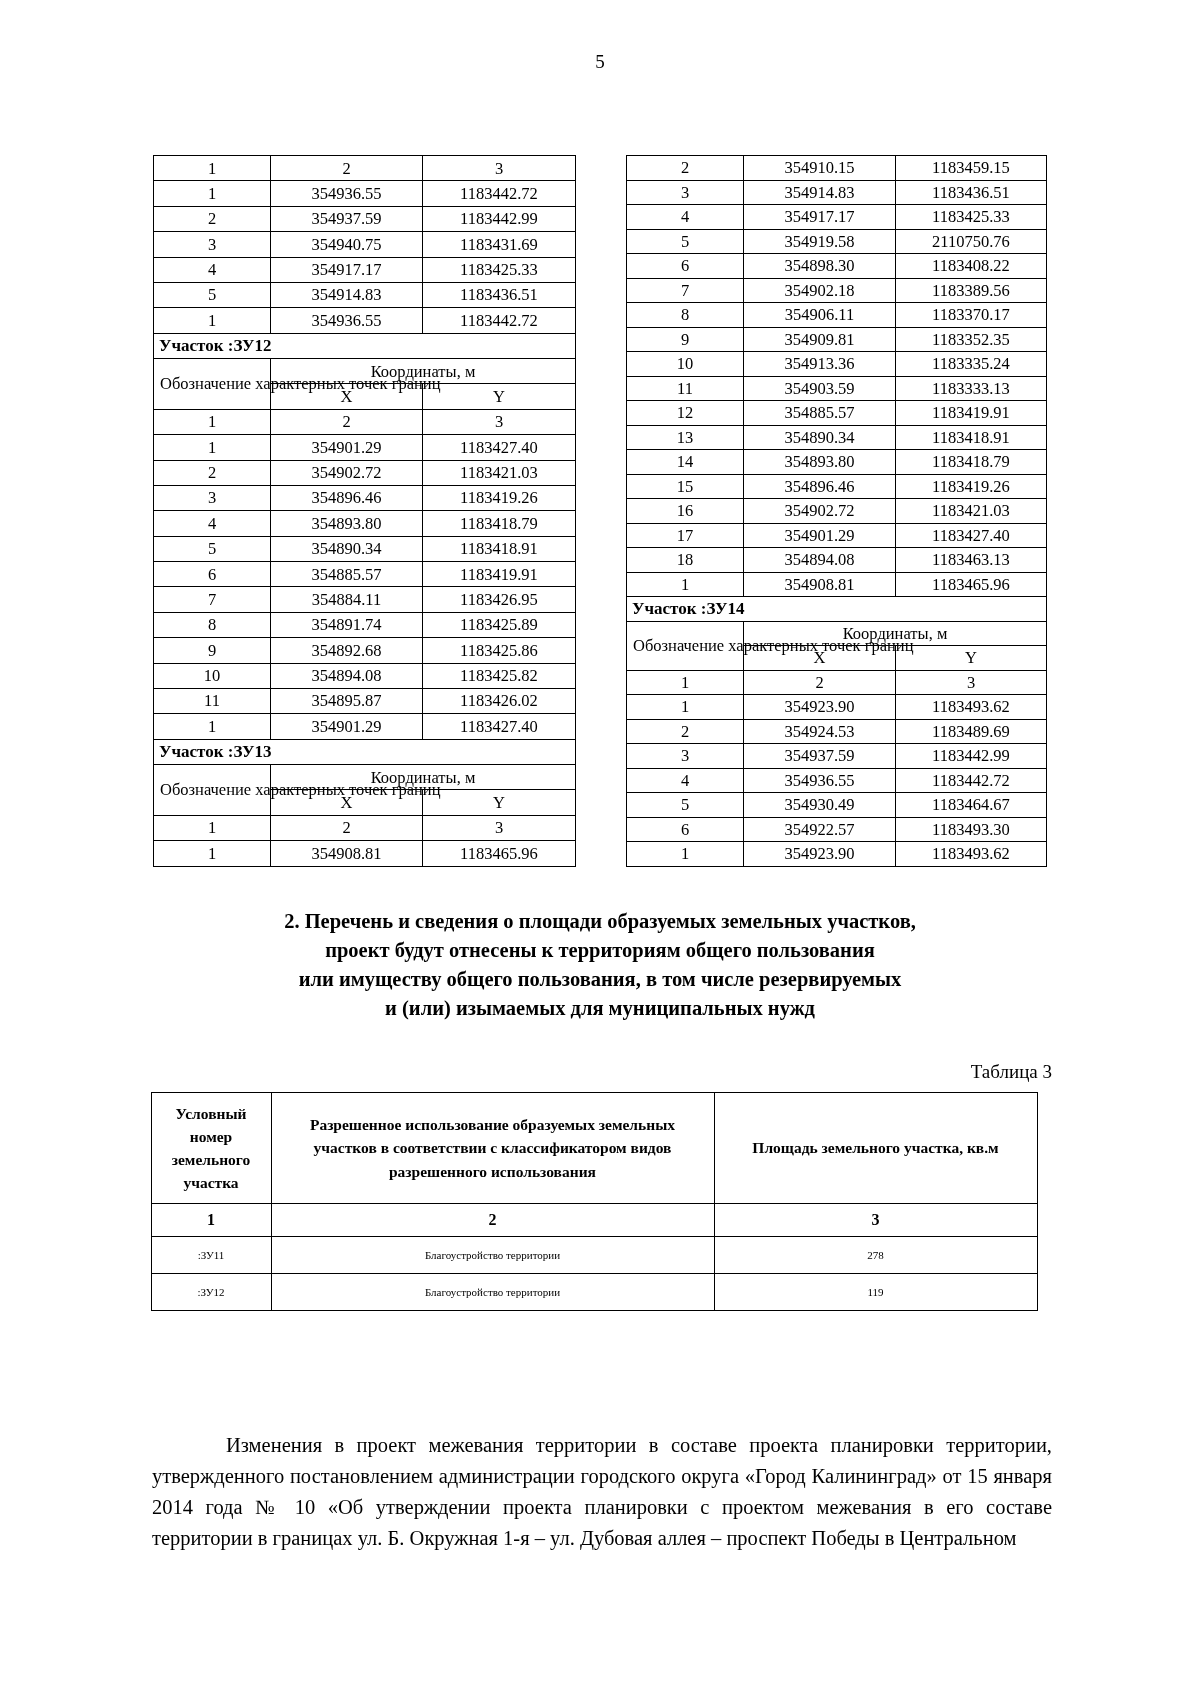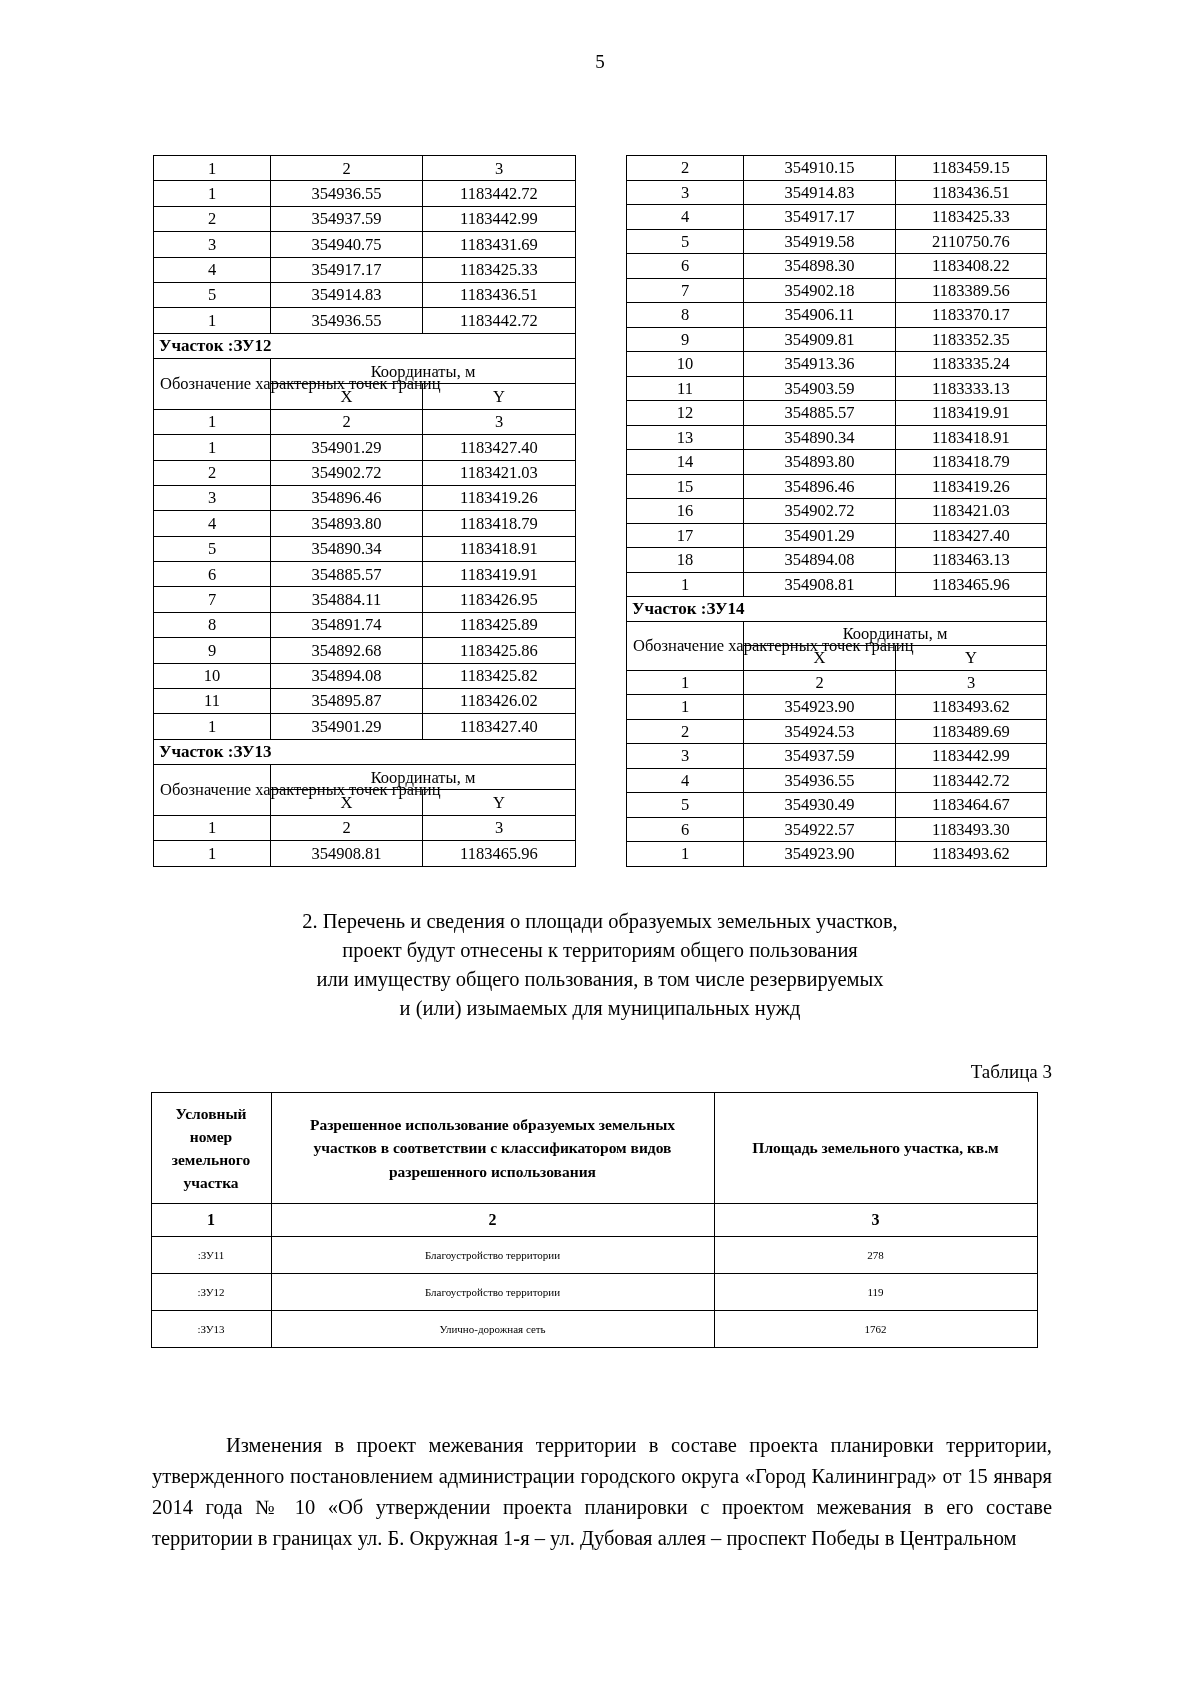--- a/index.html
+++ b/index.html
@@ -79,21 +79,21 @@
   td.coordhdr { height: 25px; }
   td.xy { height: 50px; }
 
   
   .section-heading {
     position: absolute;
     left: 0;
     top: 855px;
     width: 1200px;
     text-align: center;
-    font-weight: normal;
+    font-weight: bold;
     font-size: 20.5px;
     line-height: 1.42;
   }
 
   .table-caption {
     position: absolute;
     right: 148px;
     top: 1009px;
     font-size: 19px;
   }
@@ -486,24 +486,19 @@
           <tr>
             <td class="cell">:ЗУ11</td>
             <td class="cell">Благоустройство территории</td>
             <td class="cell">278</td>
           </tr>
           <tr>
             <td class="cell">:ЗУ12</td>
             <td class="cell">Благоустройство территории</td>
             <td class="cell">119</td>
           </tr>
-          <tr>
-            <td class="cell">:ЗУ13</td>
-            <td class="cell">Улично-дорожная сеть</td>
-            <td class="cell">1762</td>
-          </tr>
         </tbody>
     </table>
   </div>
 
   <div class="body-para">Изменения в проект межевания территории в составе проекта планировки территории, утвержденного постановлением администрации городского округа «Город Калининград» от 15 января 2014 года № 10 «Об утверждении проекта планировки с проектом межевания в его составе территории в границах ул. Б. Окружная 1-я – ул. Дубовая аллея – проспект Победы в Центральном</div>
 
 </div>
 
 </body></html>

